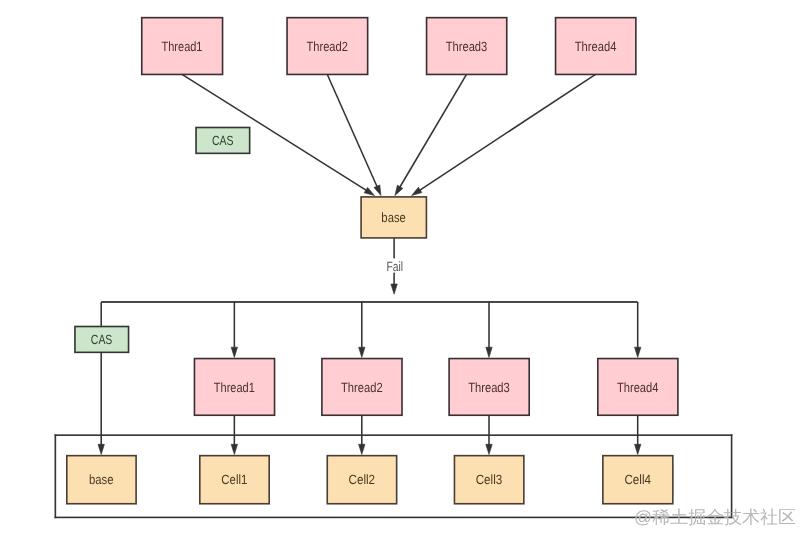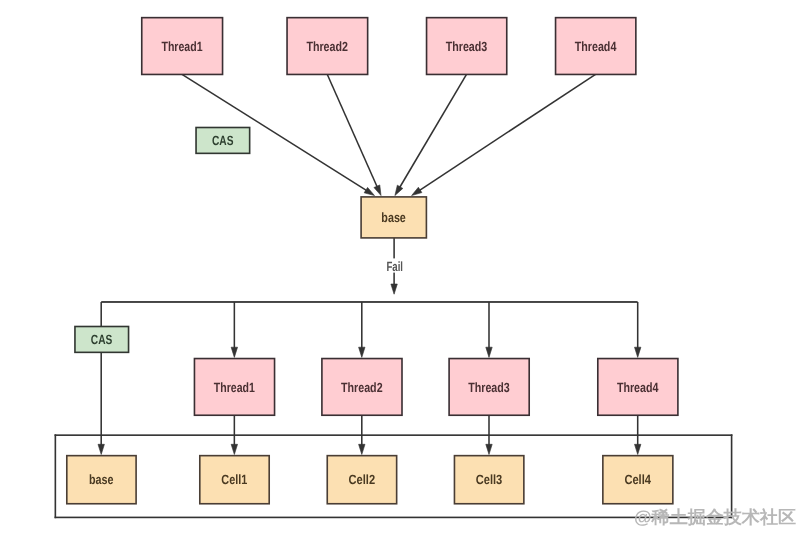--- a/index.html
+++ b/index.html
@@ -1,19 +1,19 @@
 <!DOCTYPE html>
 <html><head>
 <meta charset="utf-8">
 <title>LongAdder CAS flow diagram</title>
 <style>
   html,body{margin:0;padding:0;}
   body{width:812px;height:543px;background:#ffffff;overflow:hidden;
        font-family:"Liberation Sans","DejaVu Sans",sans-serif;}
-  #canvas{position:relative;width:812px;height:397px;font-weight:bold;}
+  #canvas{position:relative;width:812px;height:397px;}
   svg.diagram{position:absolute;left:0;top:0;width:812px;height:543px;display:block;}
   text{font-family:"Liberation Sans","DejaVu Sans",sans-serif;
        text-rendering:geometricPrecision;}
   svg.diagram{ }
 </style>
 </head>
 <body>
 
 <div id="canvas">
   <svg class="diagram" viewBox="0 0 812 543" xmlns="http://www.w3.org/2000/svg">

